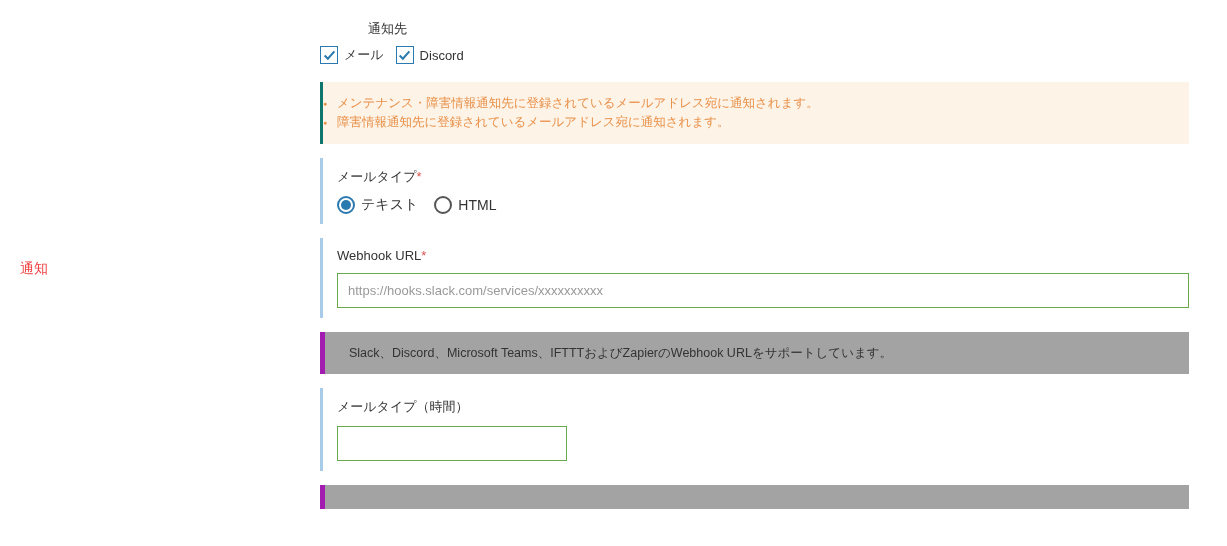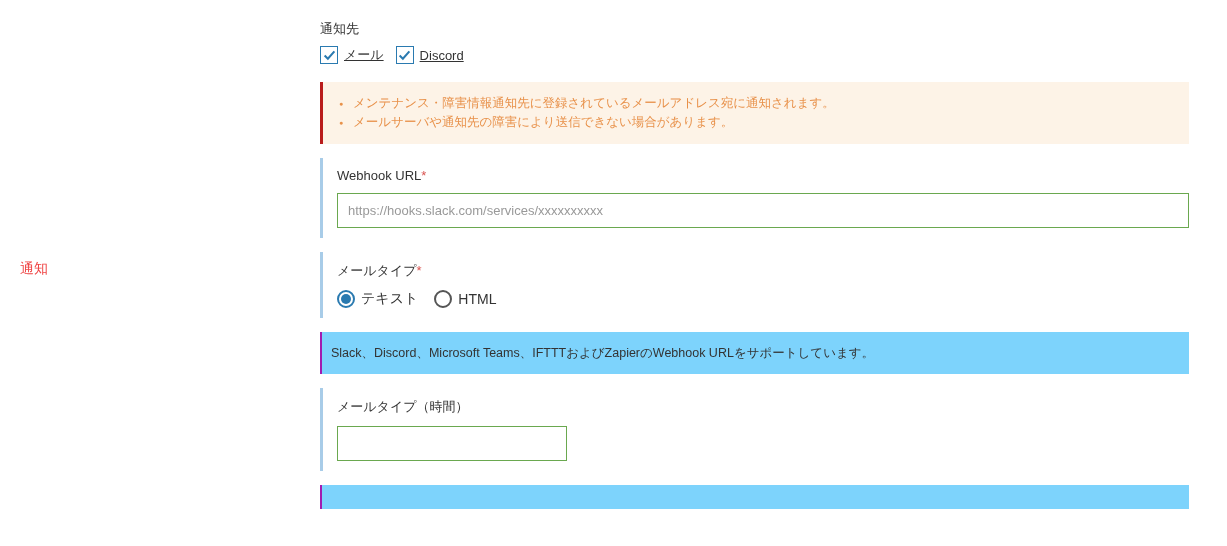--- a/index.html
+++ b/index.html
@@ -23,54 +23,54 @@
       color: #ef4444;
     }
     .main {
       flex: 1;
       padding-right: 18px;
     }
     .section-label {
       font-size: 13px;
       color: #333;
       margin-bottom: 8px;
+      margin-left: 48px;
     }
     .checkbox-row {
       display: flex;
       align-items: center;
       gap: 12px;
       margin-bottom: 18px;
     }
     .checkbox-item {
       display: flex;
       align-items: center;
       gap: 6px;
-      text-decoration: underline;
     }
     .checkbox-box {
       width: 18px;
       height: 18px;
       border: 1.5px solid #2a7ab0;
       display: flex;
       align-items: center;
       justify-content: center;
       cursor: pointer;
     }
     .checkbox-box svg {
       width: 13px;
       height: 13px;
     }
     .checkbox-label {
       font-size: 13px;
       color: #333;
     }
     .notice-box {
       background: #fdf3e7;
-      border-left: 3px solid #b91c1c;
-      padding: 12px 16px;
+      border-left: 3px solid #0f766e;
+      padding: 12px 0;
       margin-bottom: 14px;
     }
     .notice-box ul {
       list-style: none;
       padding: 0;
     }
     .notice-box li {
       color: #e8914a;
       font-size: 12.5px;
       line-height: 1.5;
@@ -140,23 +140,23 @@
       outline: none;
       font-family: inherit;
     }
     .text-input.small {
       width: 230px;
     }
     .text-input::placeholder {
       color: #999;
     }
     .help-box {
-      border-left: 2px solid #a21caf;
-      background: #7dd3fc;
-      padding: 12px 9px;
+      border-left: 5px solid #a21caf;
+      background: #a3a3a3;
+      padding: 12px 24px;
       margin-bottom: 14px;
     }
     .help-box p {
       font-size: 12.5px;
       color: #333;
       line-height: 1.5;
     }
   </style>
 </head>
 <body>
@@ -184,49 +184,49 @@
               <path d="M2 8 L6 12 L14 3" stroke="#2a7ab0" stroke-width="2.5" fill="none"></path>
             </svg>
         </div>
         <span class="checkbox-label">Discord</span>
       </div>
     </div>
 
     <div class="notice-box">
       <ul>
         <li class="bullet">メンテナンス・障害情報通知先に登録されているメールアドレス宛に通知されます。</li>
-        <li class="bullet">メールサーバや通知先の障害により送信できない場合があります。</li>
+        <li class="bullet">障害情報通知先に登録されているメールアドレス宛に通知されます。</li>
       </ul>
-    </div>
-
-    <div class="field-block">
-      <div class="field-label">
-        <span>Webhook URL</span><span class="required">*</span>
-      </div>
-      <input type="text" class="text-input" placeholder="https://hooks.slack.com/services/xxxxxxxxxx" style="">
     </div>
 
     <div class="field-block">
       <div class="field-label">
         <span>メールタイプ</span><span class="required">*</span>
       </div>
       <div class="radio-row">
         <div class="radio-item">
           <div class="radio-circle">
             <div class="radio-dot"></div>
           </div>
           <span class="radio-label">テキスト</span>
         </div>
         <div class="radio-item">
           <div class="radio-circle unchecked"></div>
           <span class="radio-label">HTML</span>
         </div>
       </div>
     </div>
 
+    <div class="field-block">
+      <div class="field-label">
+        <span>Webhook URL</span><span class="required">*</span>
+      </div>
+      <input type="text" class="text-input" placeholder="https://hooks.slack.com/services/xxxxxxxxxx" style="">
+    </div>
+
     <div class="help-box">
       <p>Slack、Discord、Microsoft Teams、IFTTTおよびZapierのWebhook URLをサポートしています。</p>
     </div>
 
     <div class="field-block">
       <div class="field-label">メールタイプ（時間）</div>
       <input type="text" class="text-input small" style="">
     </div>
 
     <div class="help-box">

